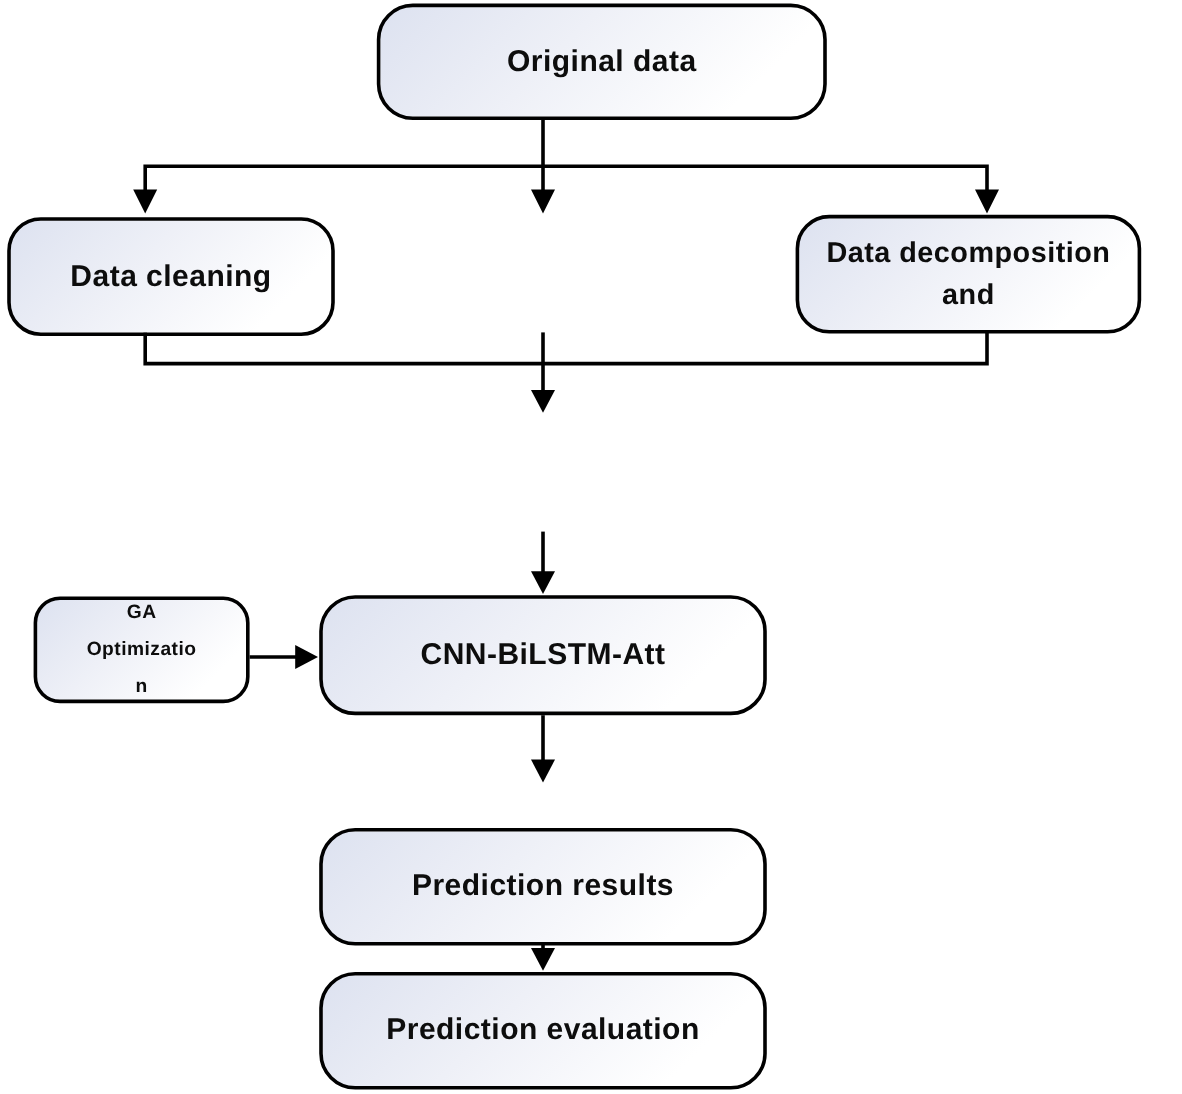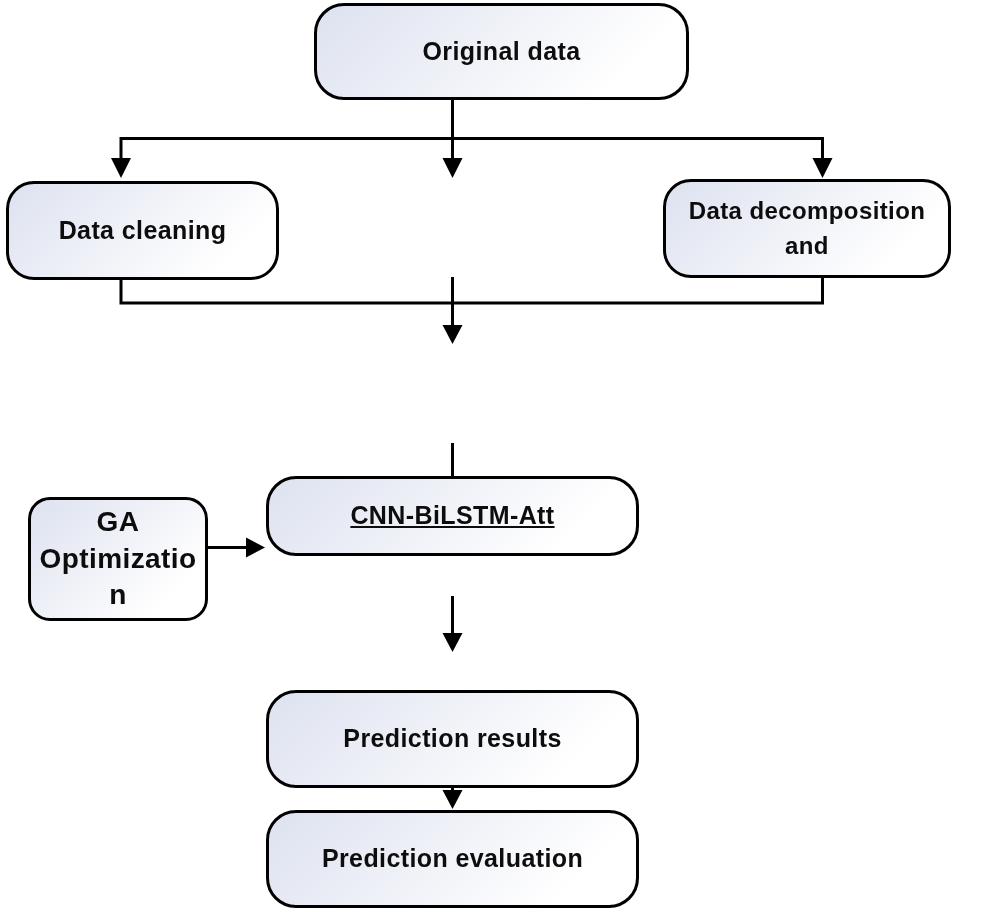--- a/index.html
+++ b/index.html
@@ -34,22 +34,22 @@
   }
   .r30{border-radius:30px;}
   .r28{border-radius:28px;}
   .r22{border-radius:22px;}
 
   #node-original     {left:268px;top:3px;  width:375px;height:97px;margin-left:46px;}
   #node-cleaning     {left:6px;  top:181px;width:273px;height:99px;}
   #node-windowing    {left:331px;top:179px;width:244px;height:99px;}
   #node-decomposition{left:663px;top:179px;width:288px;height:99px;font-size:24px;line-height:1.45;border-radius:28px;}
   #node-normalization{left:266px;top:345px;width:373px;height:98px;}
-  #node-ga           {left:28px; top:497px;width:180px;height:124px;font-size:28px;line-height:1.32;}
-  #node-cnn          {left:266px;top:476px;width:373px;height:80px;text-decoration:underline;}
+  #node-ga           {left:28px; top:497px;width:180px;height:89px;font-size:16px;line-height:1.32;justify-content:space-between;}
+  #node-cnn          {left:266px;top:496px;width:373px;height:100px;}
   #node-results      {left:266px;top:690px;width:373px;height:98px;}
   #node-evaluation   {left:266px;top:810px;width:373px;height:98px;border-radius:30px;}
 
   .line{stroke:var(--connector);stroke-width:3;fill:none;stroke-linejoin:miter;}
   .arrowhead{fill:var(--connector);stroke:none;}
 </style>
 </head>
 <body>
 
 <div class="canvas">

